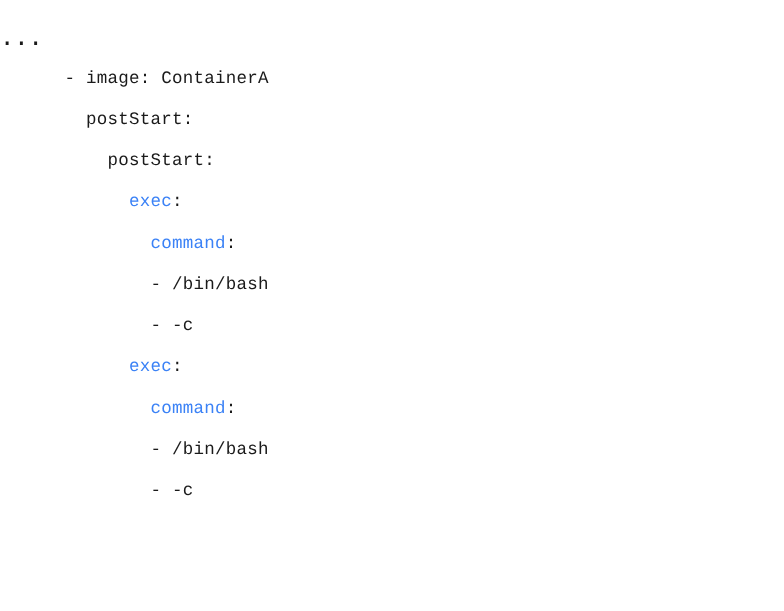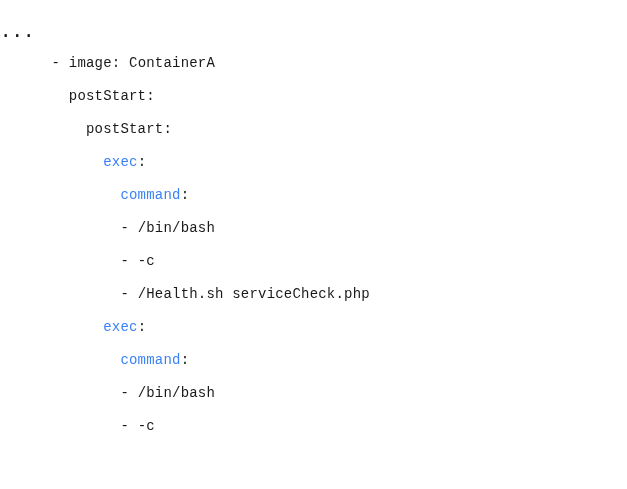--- a/index.html
+++ b/index.html
@@ -64,20 +64,19 @@
   <span class="ellipsis-line">...</span>
 
   <div id="code-lines">
       <span class="code-line"><span class="indent">      </span><span class="tok-punct">- </span><span class="tok-key">image</span><span class="tok-punct">: </span><span class="tok-value">ContainerA</span></span>
       <span class="code-line"><span class="indent">        </span><span class="tok-key">postStart</span><span class="tok-punct">:</span></span>
       <span class="code-line"><span class="indent">          </span><span class="tok-key">postStart</span><span class="tok-punct">:</span></span>
       <span class="code-line"><span class="indent">            </span><span class="tok-highlight">exec</span><span class="tok-punct">:</span></span>
       <span class="code-line"><span class="indent">              </span><span class="tok-highlight">command</span><span class="tok-punct">:</span></span>
       <span class="code-line"><span class="indent">              </span><span class="tok-punct">- </span><span class="tok-value">/bin/bash</span></span>
       <span class="code-line"><span class="indent">              </span><span class="tok-punct">- </span><span class="tok-value">-c</span></span>
-      <span class="code-line"><span class="indent">              </span><span class="tok-punct">- </span><span class="tok-value">/Health.sh serviceCheck.php</span></span>
       <span class="code-line"><span class="indent">            </span><span class="tok-highlight">exec</span><span class="tok-punct">:</span></span>
       <span class="code-line"><span class="indent">              </span><span class="tok-highlight">command</span><span class="tok-punct">:</span></span>
       <span class="code-line"><span class="indent">              </span><span class="tok-punct">- </span><span class="tok-value">/bin/bash</span></span>
       <span class="code-line"><span class="indent">              </span><span class="tok-punct">- </span><span class="tok-value">-c</span></span>
     </div>
 
 </div>
 
 </body></html>

